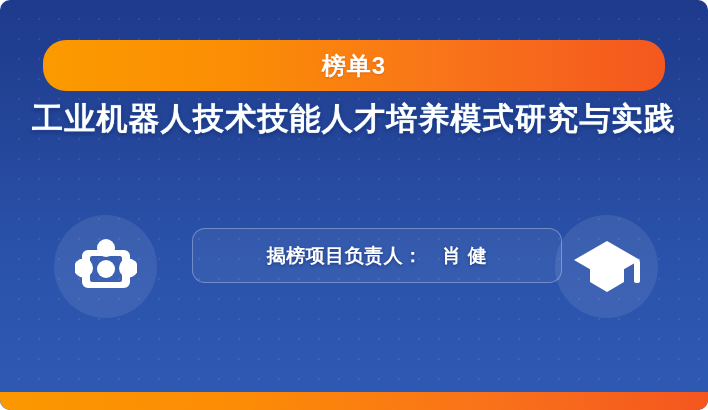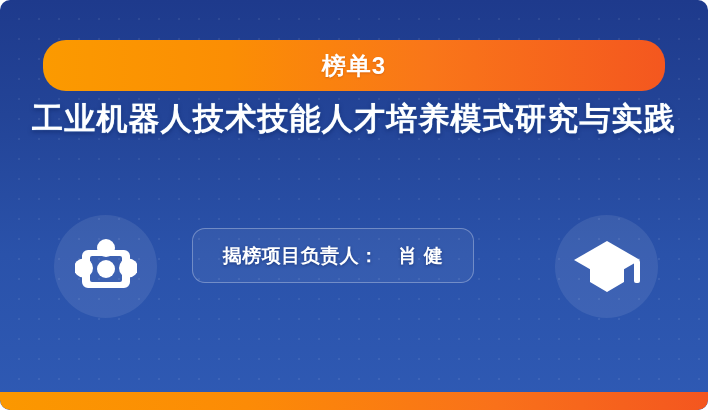--- a/index.html
+++ b/index.html
@@ -110,21 +110,21 @@
   .icon-circle.left  { left: 54px; }
   .icon-circle.right { right: 50px; }
 
   .icon-circle svg { display: block; }
 
   
   .leader-pill {
     position: absolute;
     left: 192px;
     top: 13px;
-    width: 282px;
+    width: 370px;
     height: 55px;
     box-sizing: border-box;
     border: 1px solid rgba(255,255,255,0.30);
     border-radius: 13px;
     background: rgba(255,255,255,0.055);
     display: flex;
     align-items: center;
     justify-content: center;
   }
   .leader-text {

